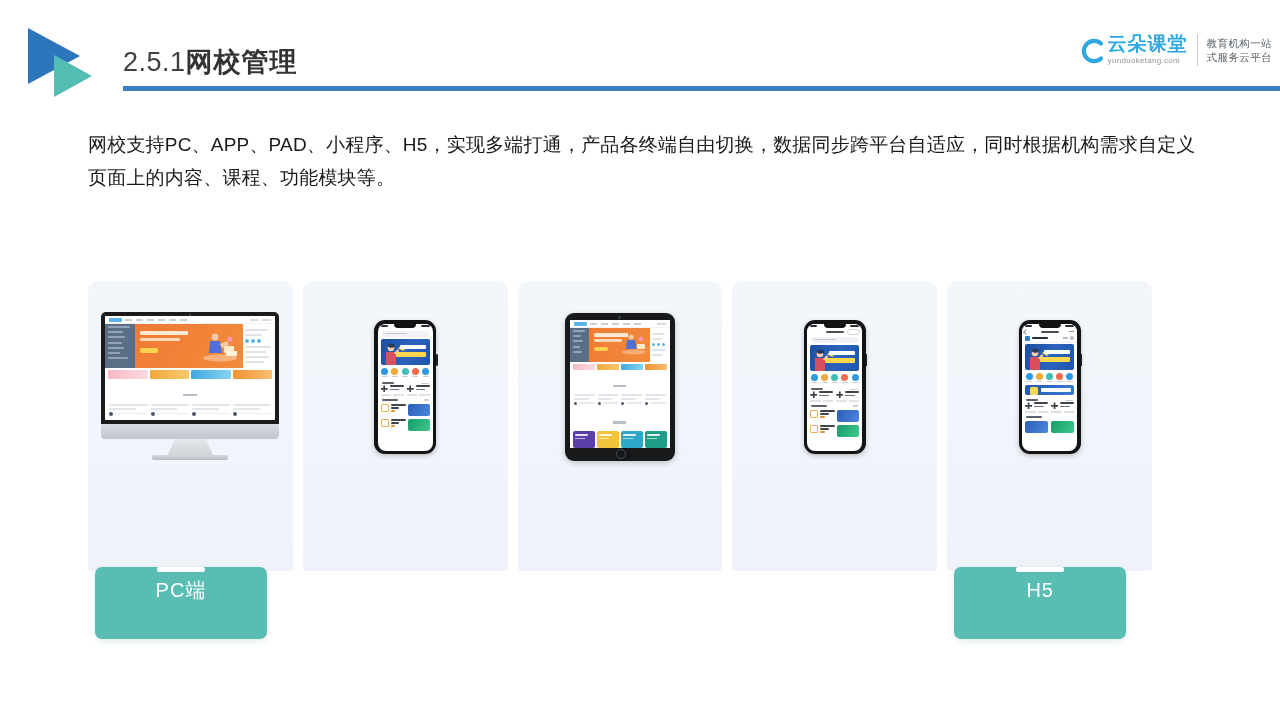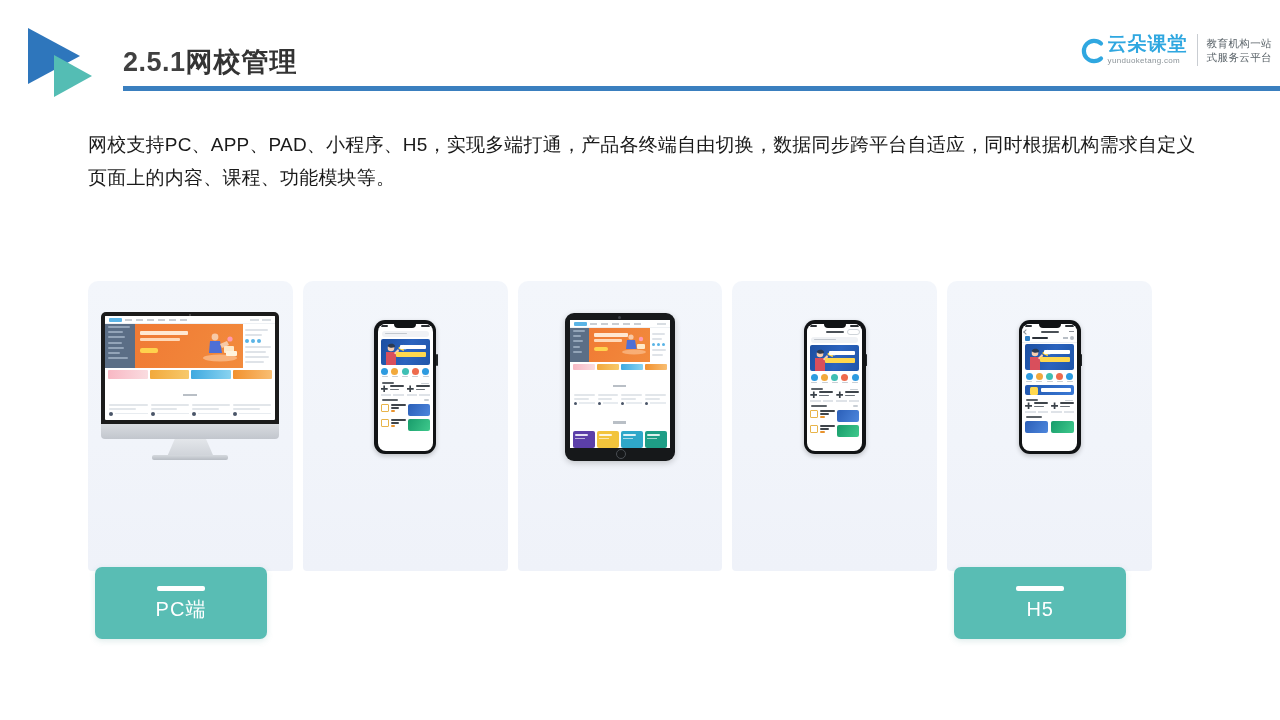--- a/index.html
+++ b/index.html
@@ -18,21 +18,21 @@
     border-top:28px solid transparent;border-bottom:28px solid transparent;
     border-left:52px solid #2E76BC;
   }
   .tri-teal{
     position:absolute;left:26px;top:27px;width:0;height:0;
     border-top:21px solid transparent;border-bottom:21px solid transparent;
     border-left:38px solid #54BDB4;
   }
   .title-wrap{position:absolute;left:123px;top:44px;}
   .title-num{
-    font-size:27px;color:#404040;letter-spacing:.5px;font-weight:700;
+    font-size:27px;color:#404040;letter-spacing:.5px;font-weight:400;
     vertical-align:baseline;
   }
   .title-main{
     font-size:27px;color:#333333;font-weight:700;letter-spacing:1px;
   }
   .title-rule{
     position:absolute;left:123px;top:86px;width:1157px;height:5px;background:#3A7FBF;
   }
 
   
@@ -59,21 +59,21 @@
     background:linear-gradient(180deg,#F3F6FB 0%,#F1F4FA 55%,#EFF2F9 100%);
     border-radius:10px 10px 4px 4px;
     display:flex;flex-direction:column;align-items:center;
   }
   .device-zone{
     height:212px;width:100%;display:flex;align-items:center;justify-content:center;
   }
   .card-label{
     position:absolute;left:7px;bottom:-68px;width:172px;height:72px;
     background:#59BDB4;border-radius:7px;
-    display:flex;flex-direction:column;align-items:center;justify-content:center;
+    display:flex;flex-direction:column;align-items:center;
     box-shadow:0 2px 6px rgba(80,150,145,.18);
   }
   .label-dash{width:48px;height:5px;background:#ffffff;border-radius:2px;margin-bottom:7px;}
   .label-text{font-size:20px;color:#ffffff;letter-spacing:1px;line-height:22px;}
 
   
   .imac{position:relative;width:178px;height:150px;}
   .imac-screen{
     position:absolute;left:0;top:0;width:178px;height:112px;
     background:#1b1b1b;border-radius:5px 5px 0 0;padding:4px;box-sizing:border-box;

